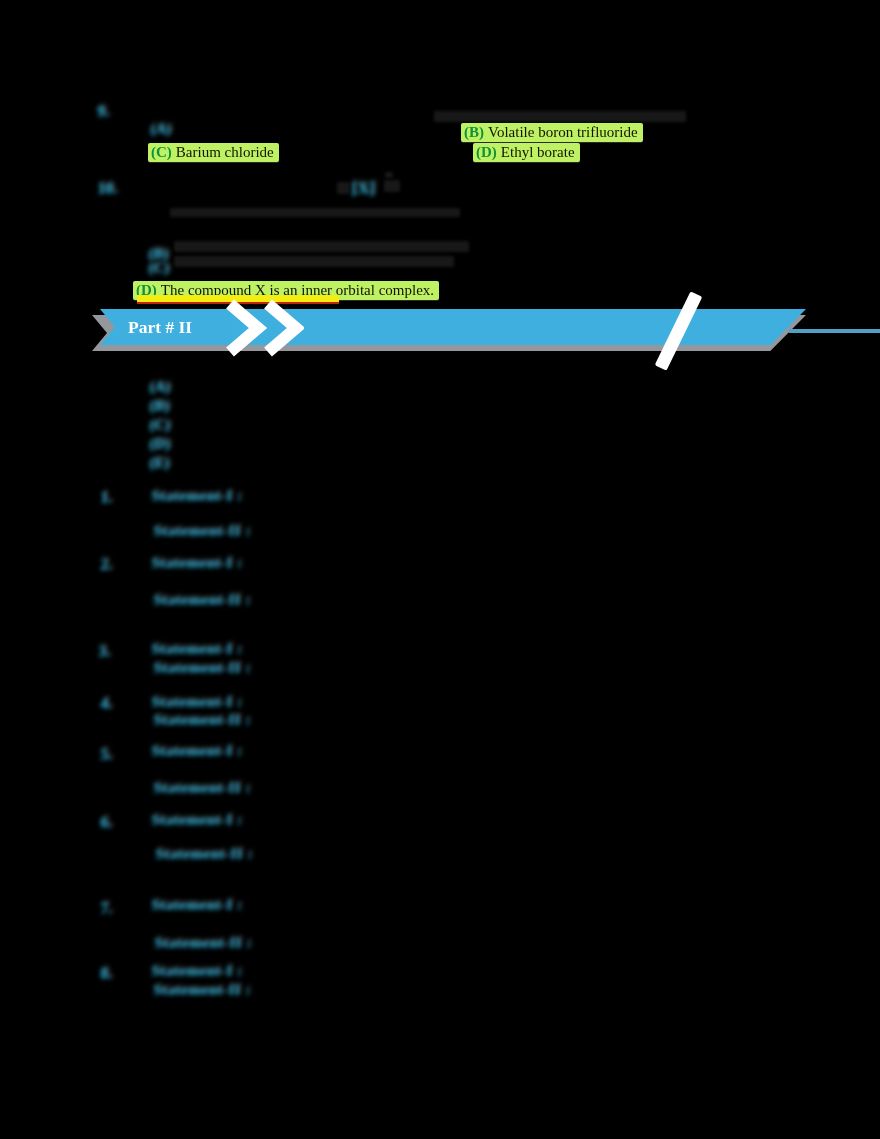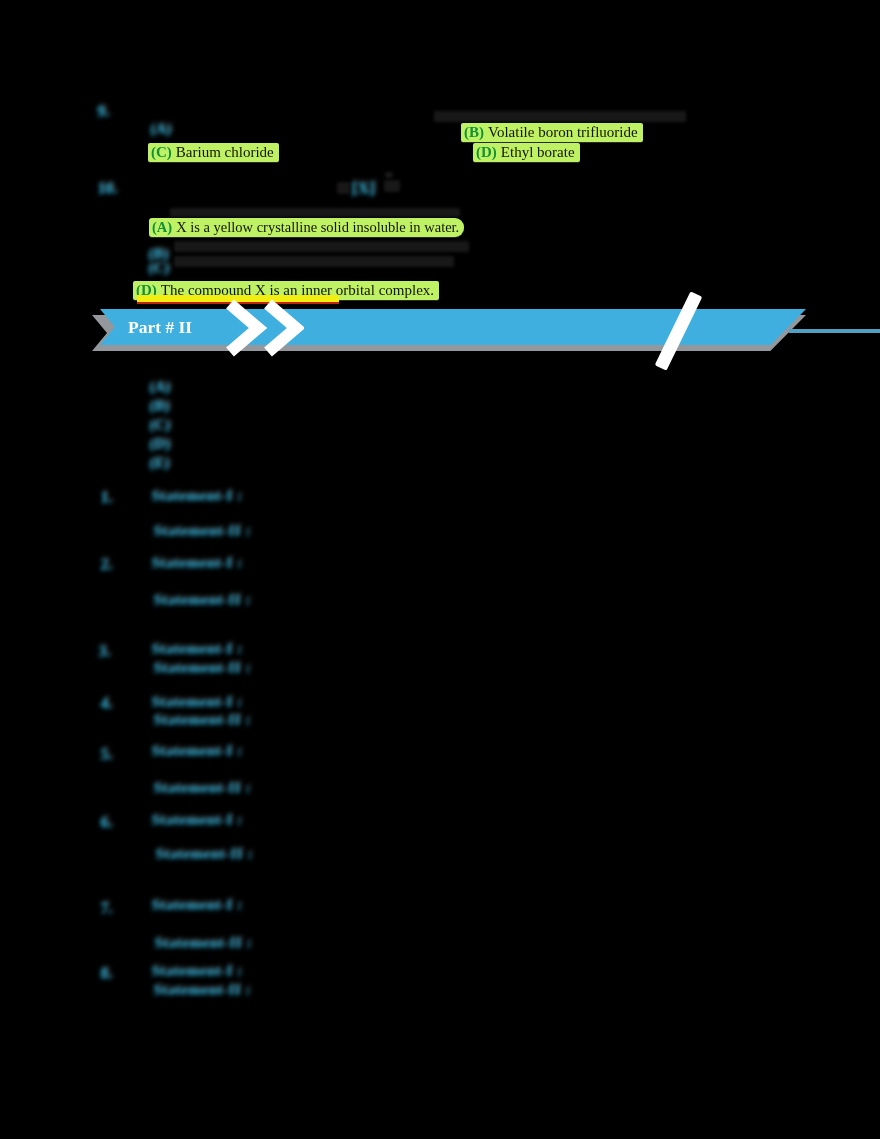--- a/index.html
+++ b/index.html
@@ -65,23 +65,20 @@
     <span class="opt-label">(D)</span><span>Ethyl borate</span>
   </div>
 
   <div class="cyan-blob cyan-num" style="left:97px;top:180px;">10.</div>
   <div class="cyan-blob" style="left:351px;top:179px;font-size:17px;">[X]</div>
   <div class="faint-strip" style="left:337px;top:182px;width:13px;height:12px;"></div>
   <div class="faint-strip" style="left:384px;top:180px;width:16px;height:12px;"></div>
   <div class="faint-strip" style="left:385px;top:172px;width:8px;height:6px;"></div>
   <div class="faint-strip" style="left:170px;top:208px;width:290px;height:9px;"></div>
 
-  <div class="yellow-opt" style="left:149px;top:218px;font-size:14.5px;border-radius:3px 9px 9px 3px;">
-    <span class="opt-label">(A)</span><span>X is a yellow crystalline solid insoluble in water.</span>
-  </div>
 
   <div class="faint-strip" style="left:174px;top:241px;width:295px;height:11px;"></div>
   <div class="faint-strip" style="left:174px;top:256px;width:280px;height:11px;"></div>
   <div class="cyan-blob cyan-letter" style="left:148px;top:246px;">(B)</div>
   <div class="cyan-blob cyan-letter" style="left:148px;top:260px;">(C)</div>
 
   <div class="yellow-opt" style="left:133px;top:281px;">
     <span class="opt-label">(D)</span><span>The compound X is an inner orbital complex.</span>
   </div>
 

